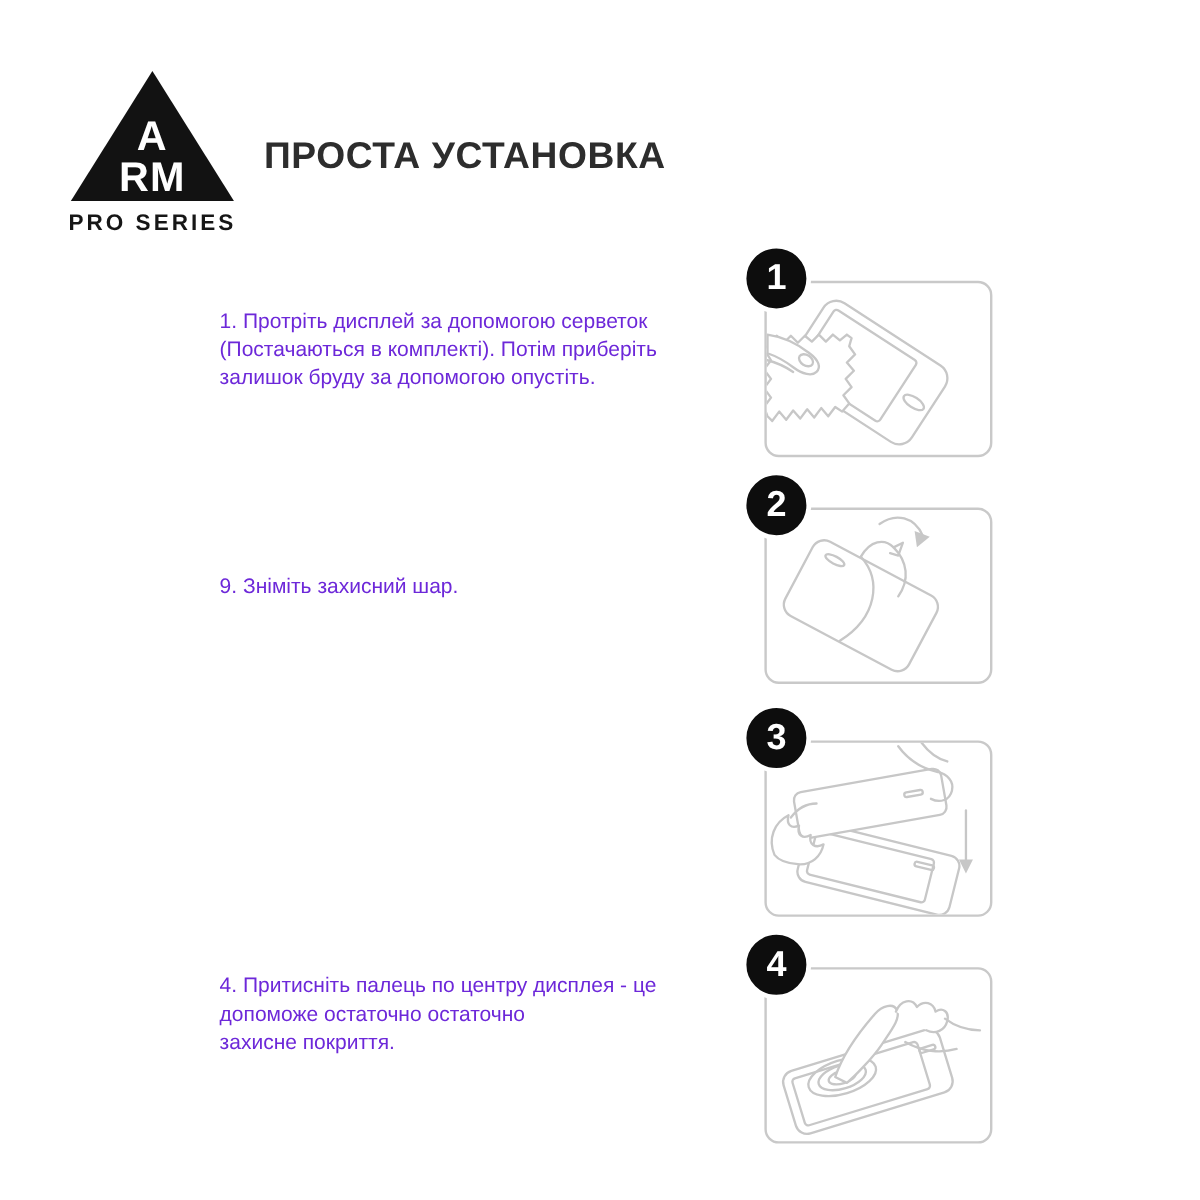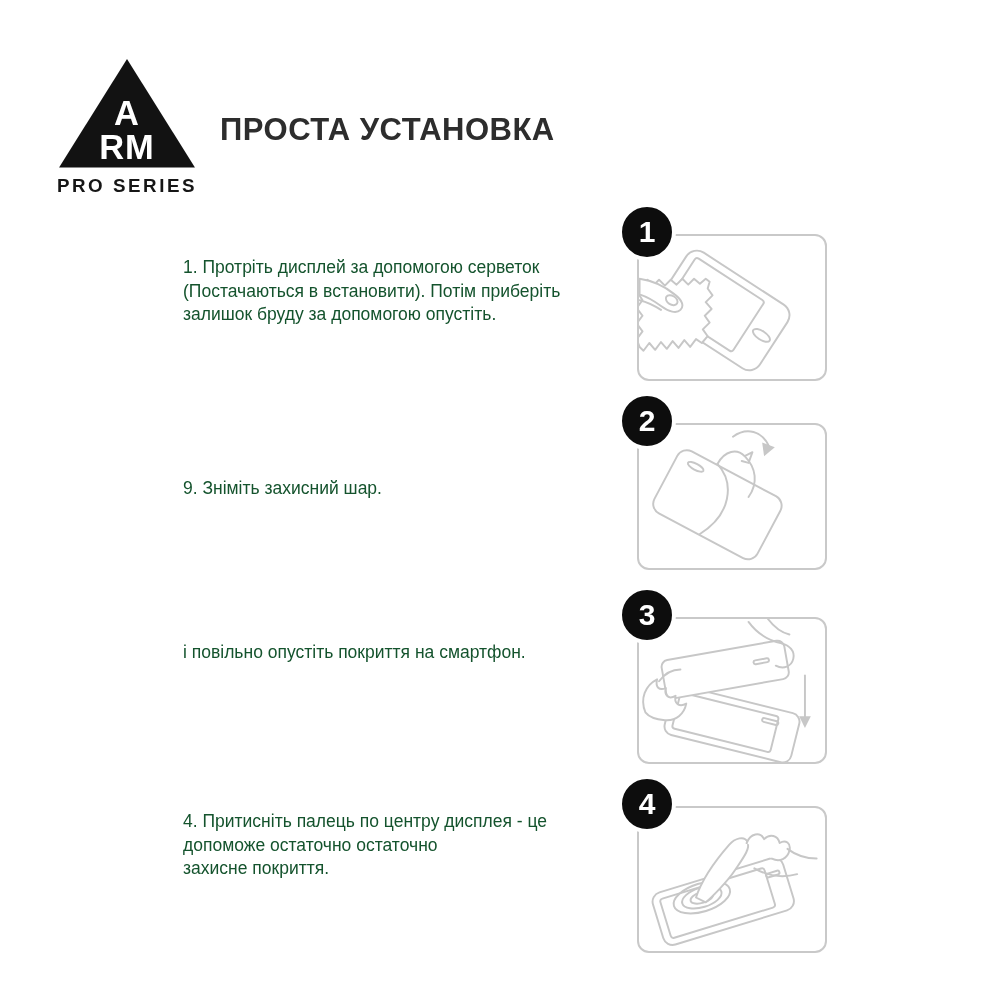--- a/index.html
+++ b/index.html
@@ -11,21 +11,21 @@
   .logo{position:absolute;left:56px;top:54px;width:142px;height:142px;}
   .logo text{font-family:"Liberation Sans",sans-serif;font-weight:700;text-anchor:middle;}
   .logo .tri-letter{fill:#ffffff;font-size:34px;letter-spacing:1px;}
   .logo .tri-sub{fill:#161616;font-size:18.5px;letter-spacing:2.5px;}
   
   .page-title{
     position:absolute;left:220px;top:112px;
     font-size:31px;font-weight:700;color:#2d2d2d;letter-spacing:.5px;white-space:nowrap;text-align:right;
   }
   
-  .step-text{position:absolute;left:183px;font-size:17.5px;line-height:23.5px;color:#14532d;}
+  .step-text{position:absolute;left:183px;font-size:17.5px;line-height:23.5px;color:#6d28d9;}
   .step-text.s1{top:256px}
   .step-text.s2{top:477px}
   .step-text.s3{top:641px}
   .step-text.s4{top:810px}
   
   .illus{
     position:absolute;left:637px;width:190px;height:147px;box-sizing:border-box;
     border:2px solid #c9c9c9;border-radius:12px;background:#fff;
   }
   .illus.i1{top:234px}
@@ -58,21 +58,21 @@
     <polygon points="70,5 137,112 3,112" fill="#121212"></polygon>
     <text x="70" y="70" class="tri-letter">A</text>
     <text x="70" y="104" class="tri-letter">RM</text>
     <text x="70" y="136" class="tri-sub">PRO SERIES</text>
   </svg>
 
   <div class="page-title">ПРОСТА УСТАНОВКА</div>
 
   <div class="step-text s1">
     <div>1. Протріть дисплей за допомогою серветок</div>
-    <div>(Постачаються в встановити). Потім приберіть</div>
+    <div>(Постачаються в комплекті). Потім приберіть</div>
     <div>залишок бруду за допомогою опустіть.</div>
   </div>
   <div class="badge b1">
     <span>1</span>
   </div>
   <div class="illus i1">
     <svg viewBox="0 0 190 147">
       <g transform="rotate(33 85 76)">
         <rect class="fw" x="24" y="37" width="124" height="78" rx="13"></rect>
         <rect class="ln" x="33" y="45" width="84" height="62" rx="3"></rect>
@@ -102,21 +102,20 @@
       </g>
       <path class="ln" d="M80,40 C98,60 94,92 62,112"></path>
       <path class="ln" d="M80,40 C88,26 100,24 108,32 L116,28 L112,39 L105,37"></path>
       <path class="ln" d="M108,32 C120,44 122,60 112,74"></path>
       <path class="ln" d="M96,12 C110,2 126,6 133,22"></path>
       <polygon class="ah" points="126,18 139,23 128,32"></polygon>
     </svg>
   </div>
 
   <div class="step-text s3">
-    <div>і повільно опустіть покриття на смартфон.</div>
   </div>
   <div class="badge b3">
     <span>3</span>
   </div>
   <div class="illus i3">
     <svg viewBox="0 0 190 147">
       <g transform="rotate(14 95 108)">
         <rect class="fw" x="28" y="82" width="134" height="52" rx="9"></rect>
         <rect class="ln" x="36" y="89" width="104" height="38" rx="3"></rect>
         <rect class="ln" x="124" y="94" width="17" height="4" rx="2"></rect>

